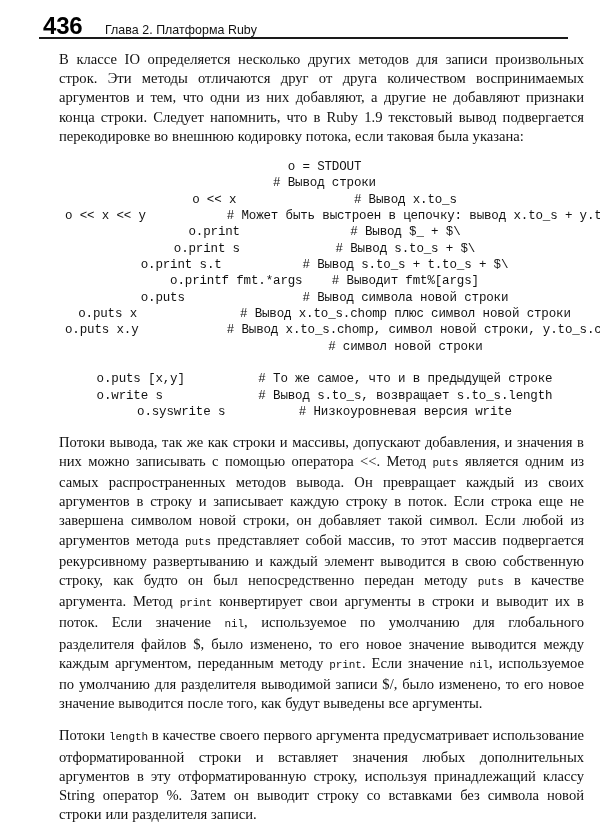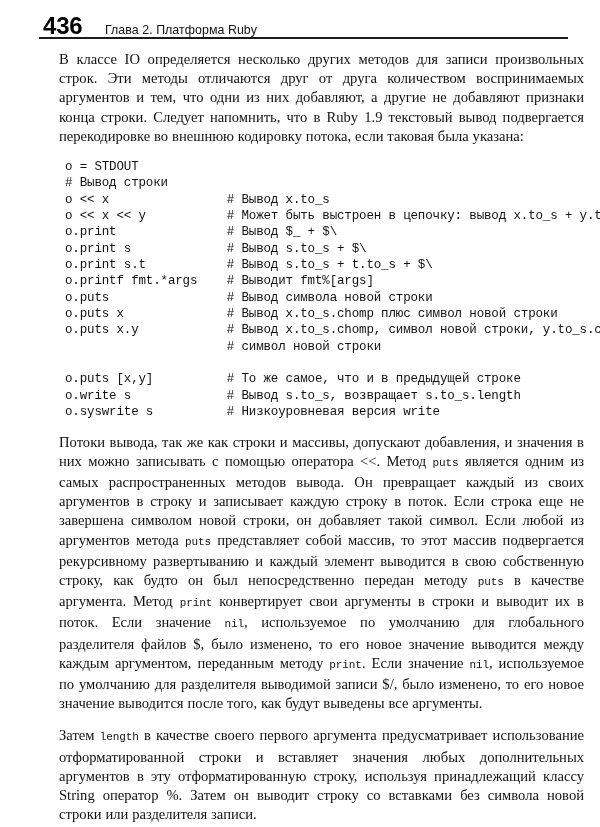--- a/index.html
+++ b/index.html
@@ -97,20 +97,21 @@
   
   .code-listing {
     font-family: "Liberation Mono", "DejaVu Sans Mono", monospace;
     font-size: 12.5px;
     line-height: 16.35px;
     white-space: pre;
     margin: 9px 0 12px 0;
     padding-left: 6px;
     color: #111;
     letter-spacing: -0.15px;
+    text-align: center;
   }
   .code-line { display: block; min-height: 16.35px; }
   .code-line.blank { height: 16.35px; }
 </style>
 </head>
 <body>
 
 <div class="page">
 
   <div class="running-head">
@@ -123,17 +124,17 @@
 
     <p class="body-text">В классе IO определяется несколько других методов для записи произвольных строк. Эти методы отличаются друг от друга количеством воспринимаемых аргументов и тем, что одни из них добавляют, а другие не добавляют признаки конца строки. Следует напомнить, что в Ruby 1.9 текстовый вывод подвергается перекодировке во внешнюю кодировку потока, если таковая была указана:</p>
 
     <div class="code-listing"><span class="code-line">o = STDOUT</span><span class="code-line"># Вывод строки</span><span class="code-line">o &lt;&lt; x                # Вывод x.to_s</span><span class="code-line">o &lt;&lt; x &lt;&lt; y           # Может быть выстроен в цепочку: вывод x.to_s + y.to_s</span><span class="code-line">o.print               # Вывод $_ + $\</span><span class="code-line">o.print s             # Вывод s.to_s + $\</span><span class="code-line">o.print s.t           # Вывод s.to_s + t.to_s + $\</span><span class="code-line">o.printf fmt.*args    # Выводит fmt%[args]</span><span class="code-line">o.puts                # Вывод символа новой строки</span><span class="code-line">o.puts x              # Вывод x.to_s.chomp плюс символ новой строки</span><span class="code-line">o.puts x.y            # Вывод x.to_s.chomp, символ новой строки, y.to_s.chomp,</span><span class="code-line">                      # символ новой строки</span><span class="code-line blank">&nbsp;</span><span class="code-line">o.puts [x,y]          # То же самое, что и в предыдущей строке</span><span class="code-line">o.write s             # Вывод s.to_s, возвращает s.to_s.length</span><span class="code-line">o.syswrite s          # Низкоуровневая версия write</span></div>
 
     <p class="body-text">
       <span>Потоки вывода, так же как строки и массивы, допускают добавления, и значения в них можно записывать с помощью оператора &lt;&lt;. Метод </span><code>puts</code><span> является одним из самых распространенных методов вывода. Он превращает каждый из своих аргументов в строку и записывает каждую строку в поток. Если строка еще не завершена символом новой строки, он добавляет такой символ. Если любой из аргументов метода </span><code>puts</code><span> представляет собой массив, то этот массив подвергается рекурсивному развертыванию и каждый элемент выводится в свою собственную строку, как будто он был непосредственно передан методу </span><code>puts</code><span> в качестве аргумента. Метод </span><code>print</code><span> конвертирует свои аргументы в строки и выводит их в поток. Если значение </span><code>nil</code><span>, используемое по умолчанию для глобального разделителя файлов $, было изменено, то его новое значение выводится между каждым аргументом, переданным методу </span><code>print</code><span>. Если значение </span><code>nil</code><span>, используемое по умолчанию для разделителя выводимой записи $/, было изменено, то его новое значение выводится после того, как будут выведены все аргументы.</span>
     </p>
 
     <p class="body-text">
-      <span>Затем </span><code>length</code><span> в качестве своего первого аргумента предусматривает использование отформатированной строки и вставляет значения любых дополнительных аргументов в эту отформатированную строку, используя принадлежащий классу String оператор %. Затем он выводит строку со вставками без символа новой строки или разделителя записи.</span>
+      <span>Потоки </span><code>length</code><span> в качестве своего первого аргумента предусматривает использование отформатированной строки и вставляет значения любых дополнительных аргументов в эту отформатированную строку, используя принадлежащий классу String оператор %. Затем он выводит строку со вставками без символа новой строки или разделителя записи.</span>
     </p>
 
   </div>
 </div>
 
 </body></html>

